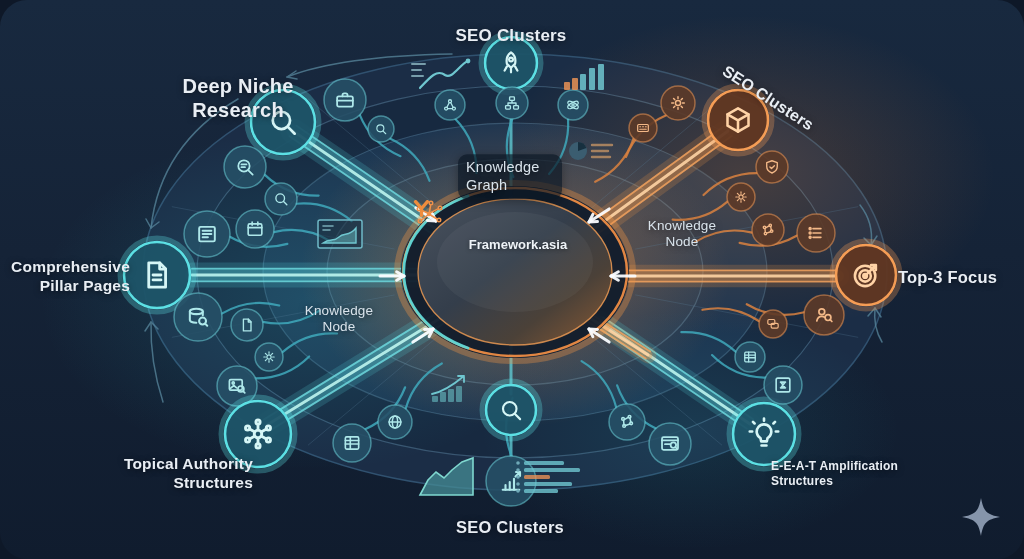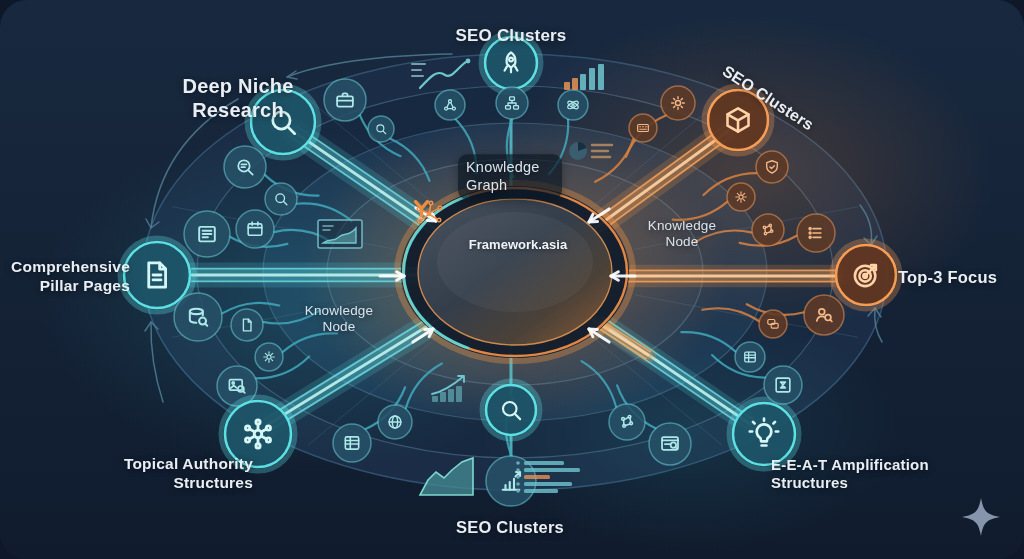--- a/index.html
+++ b/index.html
@@ -535,21 +535,21 @@
   <div id="labels">
       <div class="lbl" style="width: 220px; font-size: 17px; font-weight: 600; text-align: center; top: 36px; left: 511px; transform: translate(-50%, -50%);">SEO Clusters</div>
       <div class="lbl" style="width: 122px; font-size: 20px; font-weight: 600; text-align: center; top: 98px; left: 238px; transform: translate(-50%, -50%);">Deep Niche Research</div>
       <div class="lbl" style="width: 220px; font-size: 16px; font-weight: 600; text-align: center; top: 98px; left: 768px; transform: translate(-50%, -50%) rotate(33deg);">SEO Clusters</div>
       <div class="lbl boxed dim" style="width: 88px; font-size: 14.5px; font-weight: 500; text-align: left; top: 143px; left: 510px; transform: translate(-50%, -50%); margin-top: 34px;">Knowledge Graph</div>
       <div class="lbl dim" style="width: 86px; font-size: 13.5px; font-weight: 500; text-align: center; top: 234px; left: 682px; transform: translate(-50%, -50%);">Knowledge Node</div>
       <div class="lbl" style="width: 122px; font-size: 15.5px; font-weight: 600; text-align: right; top: 277px; left: 8px; transform: translateY(-50%);">Comprehensive Pillar Pages</div>
       <div class="lbl" style="width: 140px; font-size: 16.5px; font-weight: 600; text-align: left; top: 277px; left: 898px; transform: translateY(-50%);">Top-3 Focus</div>
       <div class="lbl dim" style="width: 86px; font-size: 13.5px; font-weight: 500; text-align: center; top: 319px; left: 339px; transform: translate(-50%, -50%);">Knowledge Node</div>
       <div class="lbl" style="width: 135px; font-size: 15.5px; font-weight: 600; text-align: right; top: 474px; left: 118px; transform: translateY(-50%);">Topical Authority Structures</div>
-      <div class="lbl" style="width: 190px; font-size: 15px; font-weight: 600; text-align: left; top: 474px; left: 771px; transform: translateY(-50%);">E-E-A-T Amplification Structures</div>
+      <div class="lbl" style="width: 190px; font-size: 12px; font-weight: 600; text-align: left; top: 474px; left: 771px; transform: translateY(-50%);">E-E-A-T Amplification Structures</div>
       <div class="lbl" style="width: 220px; font-size: 16.5px; font-weight: 600; text-align: center; top: 527px; left: 510px; transform: translate(-50%, -50%);">SEO Clusters</div>
     </div>
 
   <div class="center-wrap">
     <div class="hub-net">
       <svg width="34" height="28" viewBox="0 0 34 28">
         <g stroke="#f0924a" stroke-width="1.6" fill="none" stroke-linecap="round">
           <circle cx="16" cy="14" r="2.2" fill="#f0924a" stroke="none"></circle>
           <circle cx="6" cy="9" r="1.7"></circle>
             <circle cx="27" cy="8" r="1.7"></circle>

